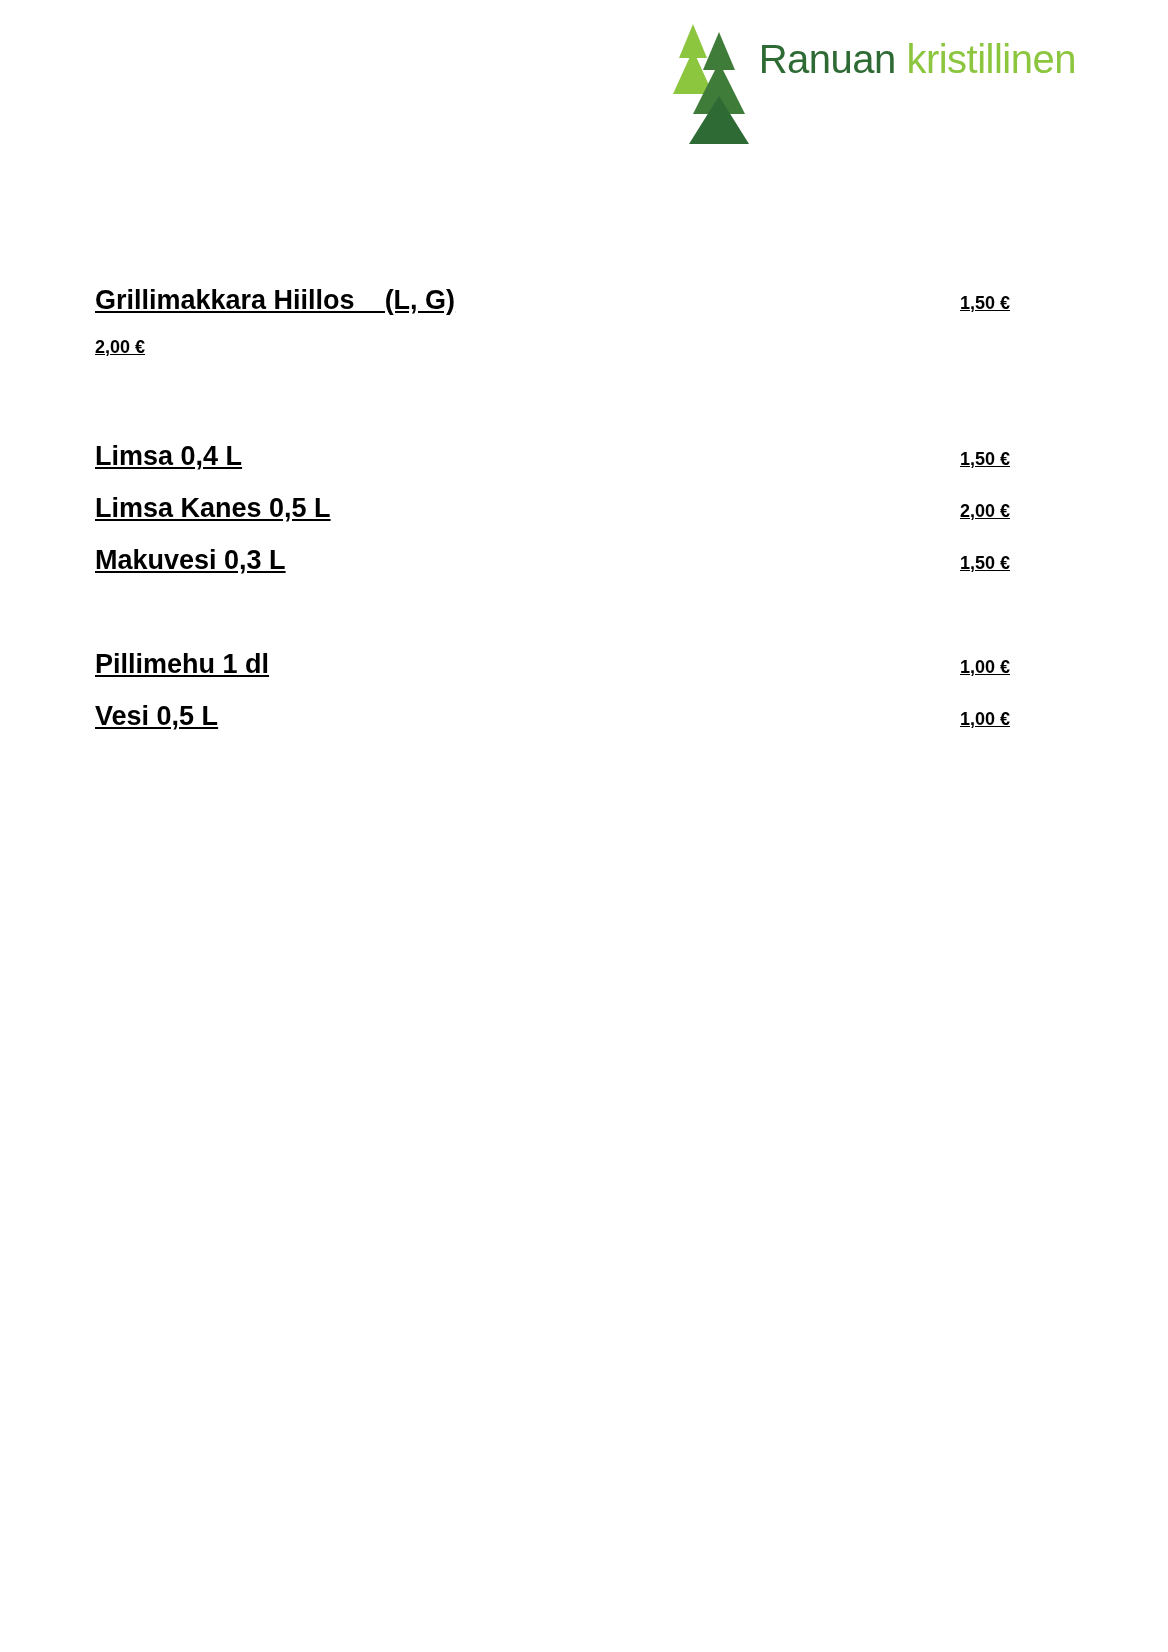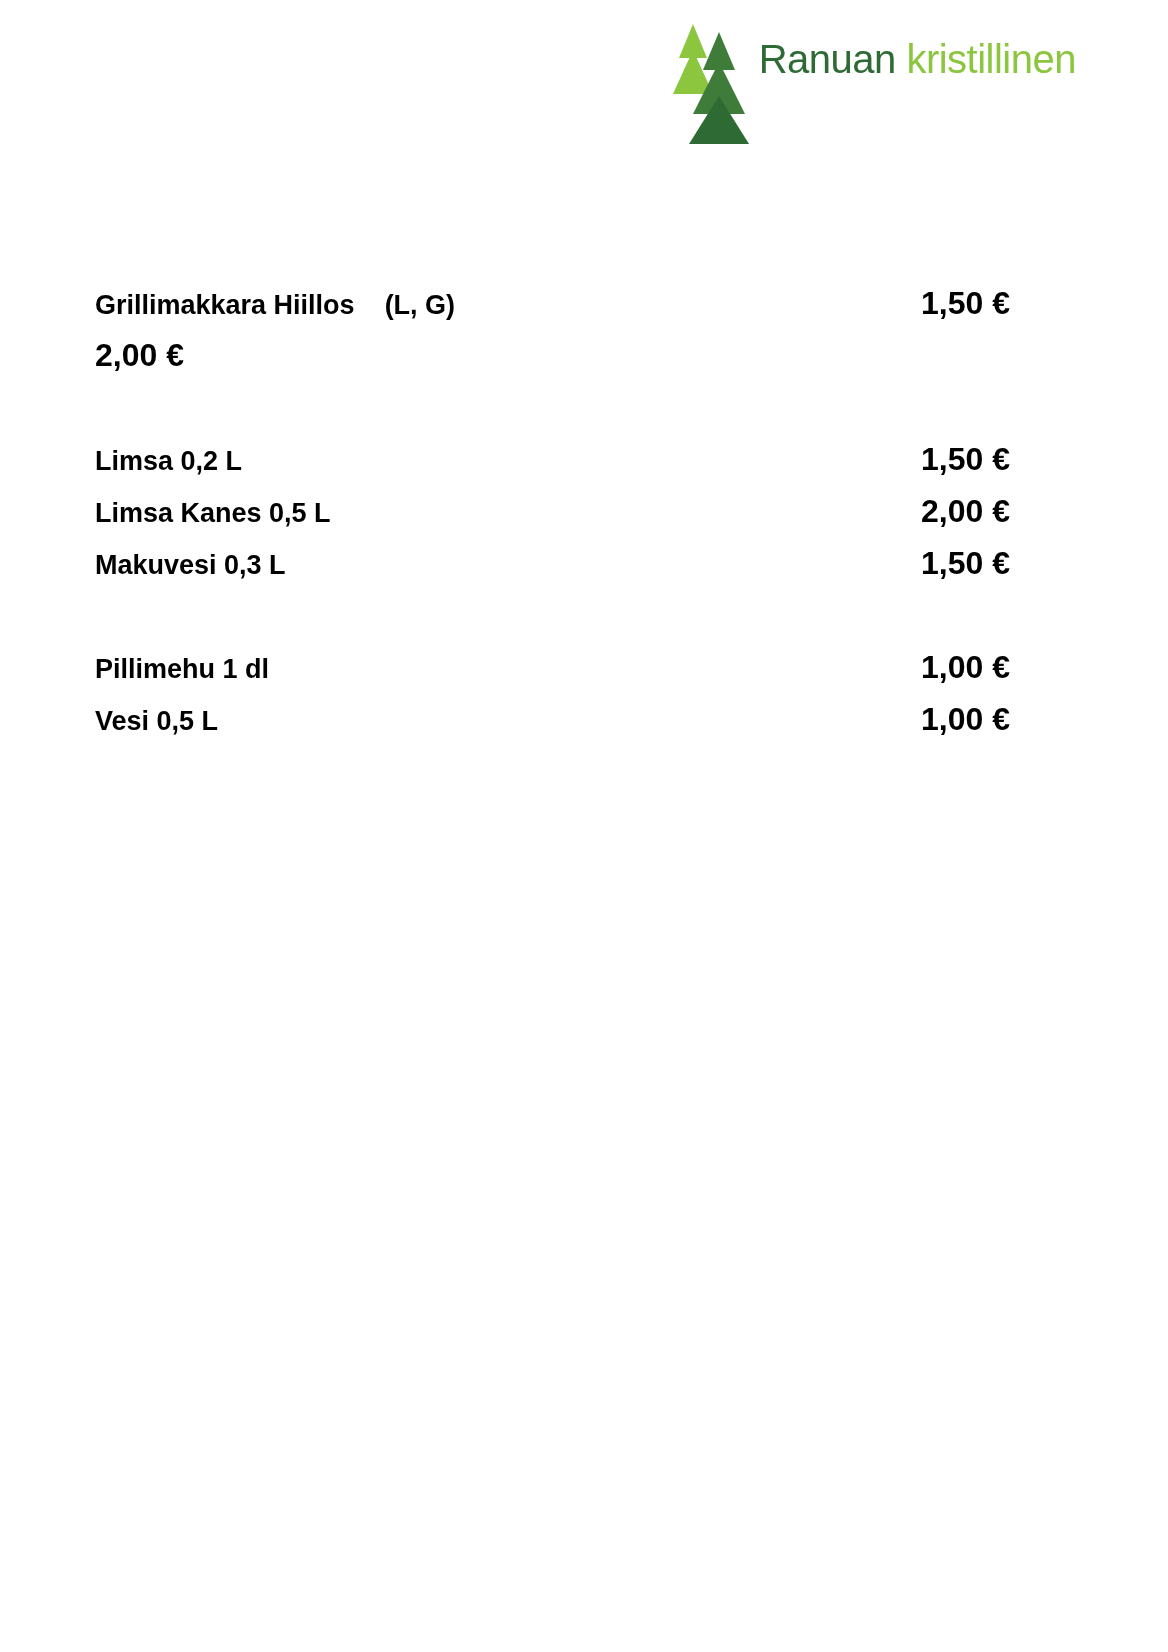--- a/index.html
+++ b/index.html
@@ -67,34 +67,35 @@
     letter-spacing: 0.2px;
     white-space: nowrap;
   }
 
   
   .list {
     position: absolute;
     top: 285px;
     left: 95px;
     width: 915px;
+    text-decoration: underline;
   }
   .row {
     display: flex;
     justify-content: space-between;
     align-items: baseline;
     height: 52px;
   }
   .row .name {
     font-size: 27px;
     font-weight: bold;
     white-space: pre;
   }
   .row .price {
-    font-size: 32px;
+    font-size: 18px;
     font-weight: bold;
     white-space: nowrap;
   }
   .spacer {
     height: 52px;
   }
 </style>
 </head>
 <body>
 
@@ -127,21 +128,21 @@
       <span class="name">Grillimakkara Hiillos    (L, G)</span>
       <span class="price">1,50 €</span>
     </div>
     <div class="row">
       <span class="price">2,00 €</span>
     </div>
 
     <div class="spacer"></div>
 
     <div class="row">
-      <span class="name">Limsa 0,2 L</span>
+      <span class="name">Limsa 0,4 L</span>
       <span class="price">1,50 €</span>
     </div>
     <div class="row">
       <span class="name">Limsa Kanes 0,5 L</span>
       <span class="price">2,00 €</span>
     </div>
     <div class="row">
       <span class="name">Makuvesi 0,3 L</span>
       <span class="price">1,50 €</span>
     </div>

